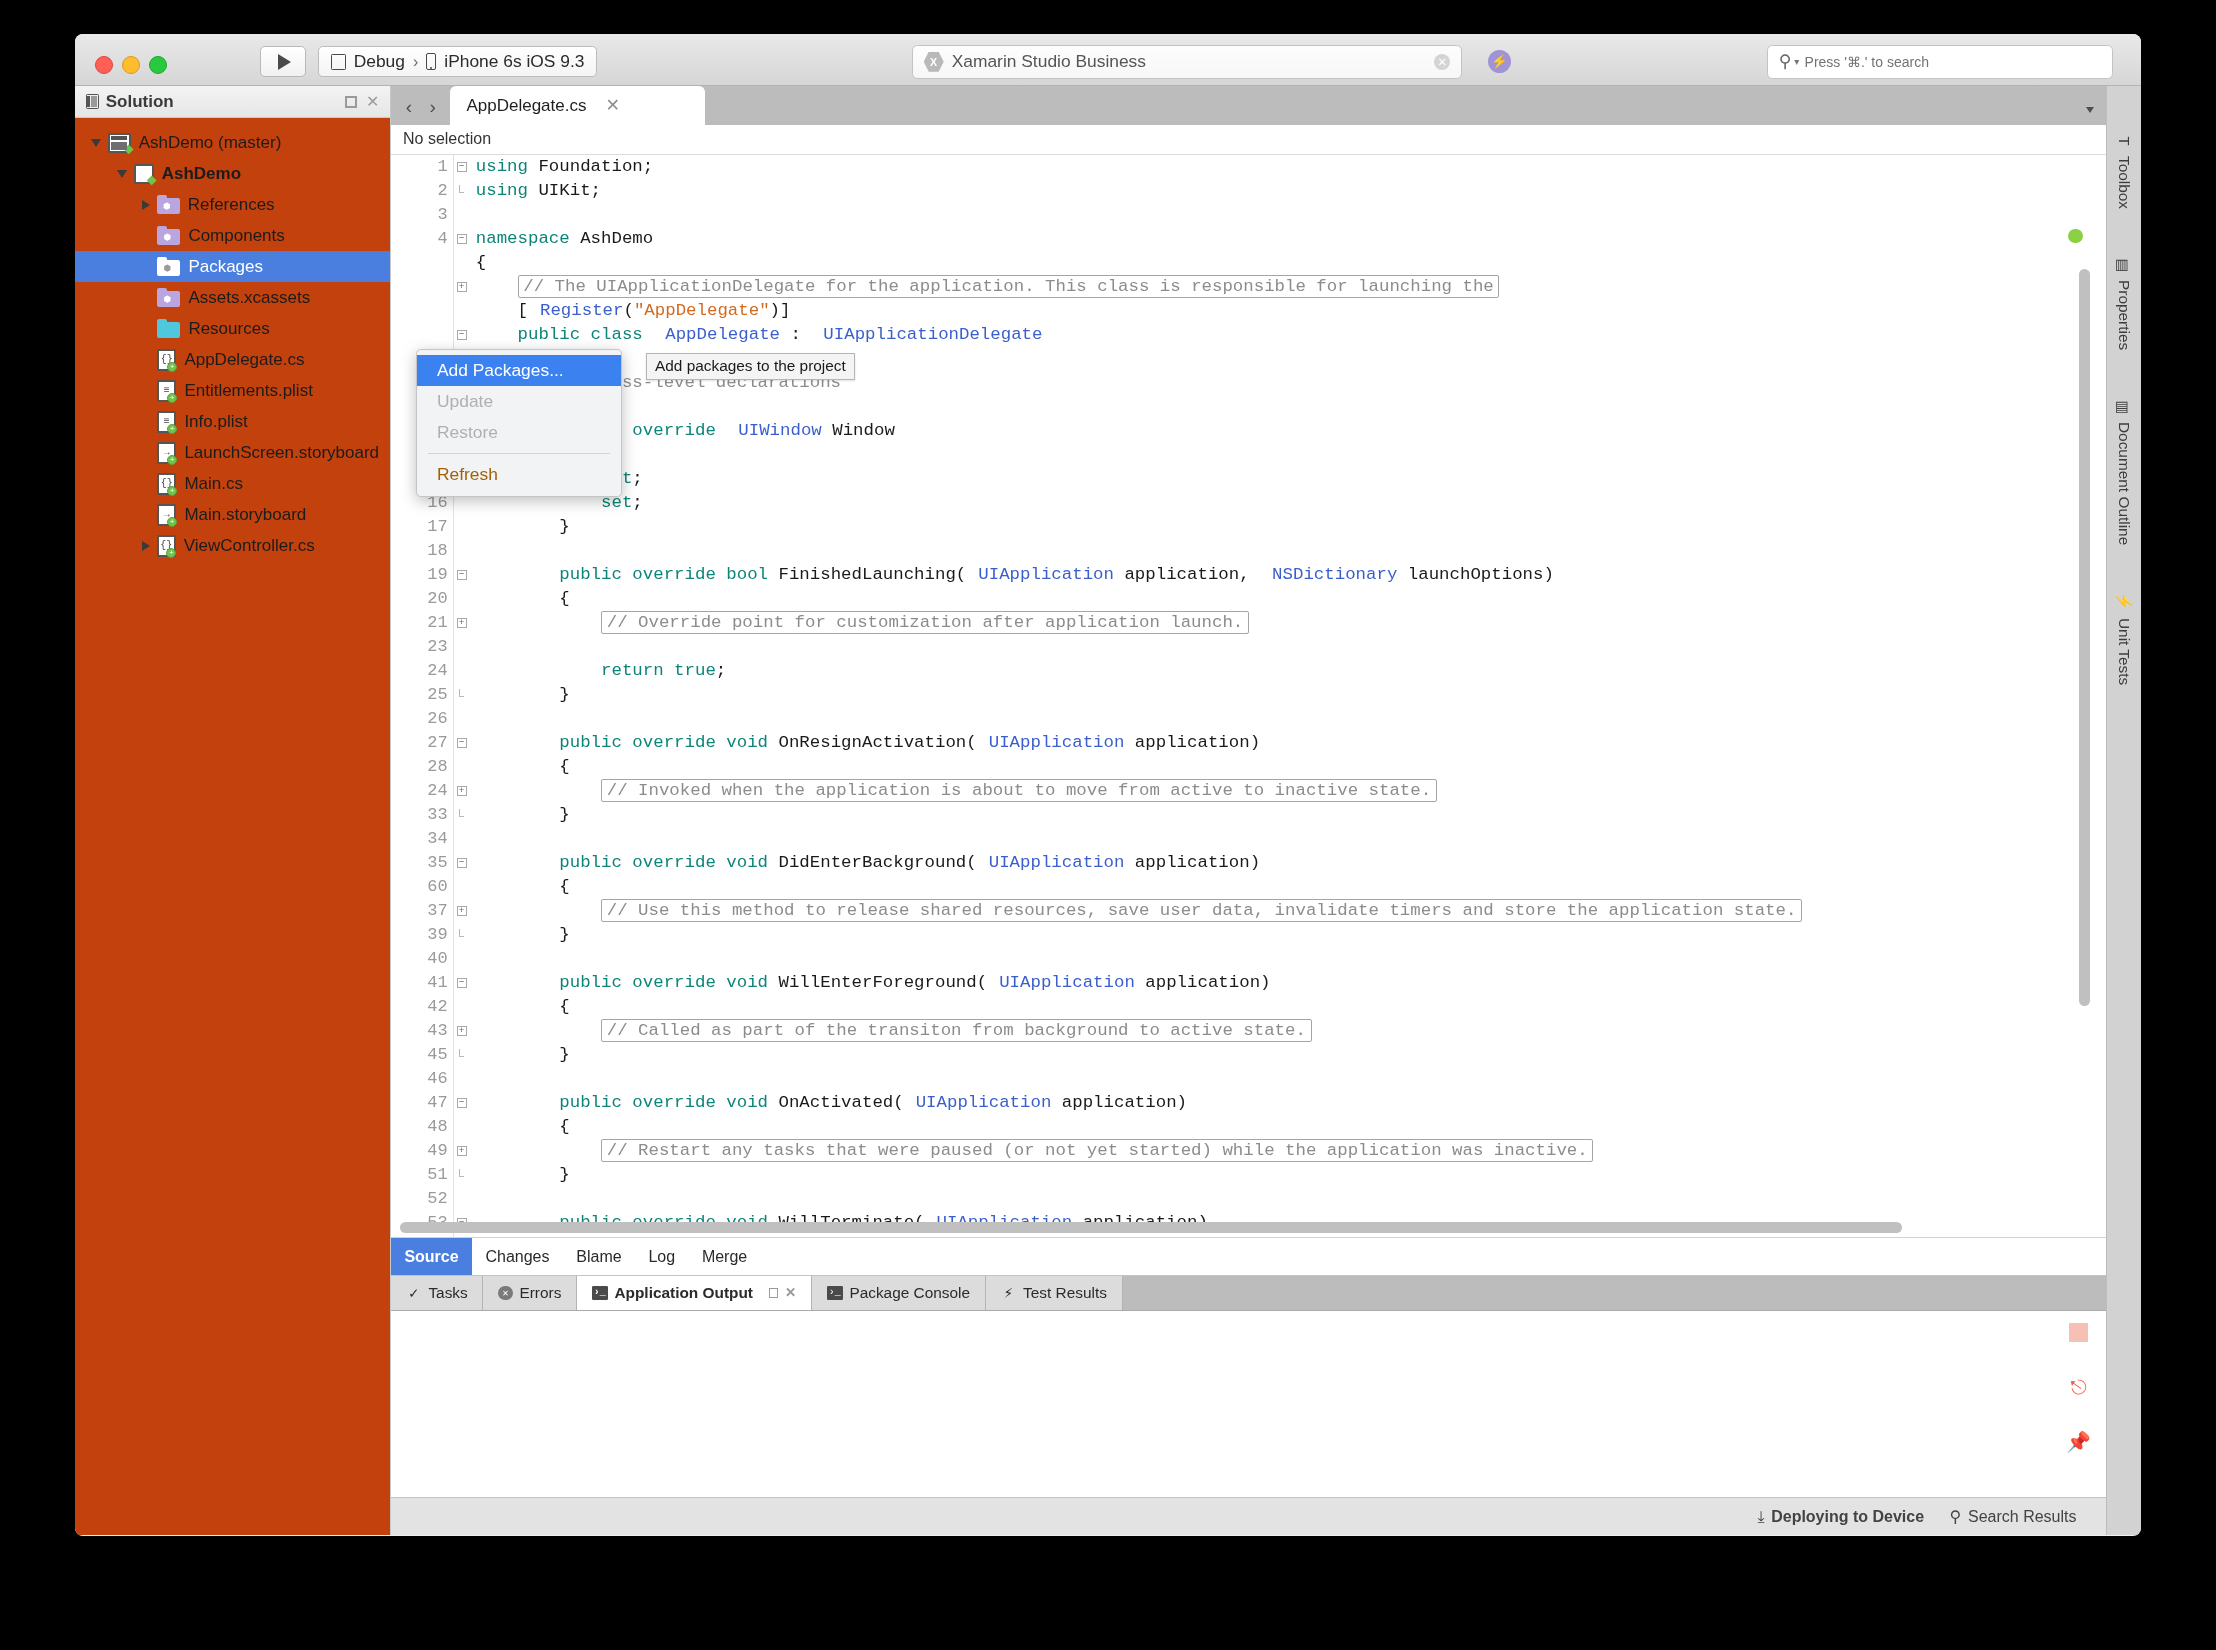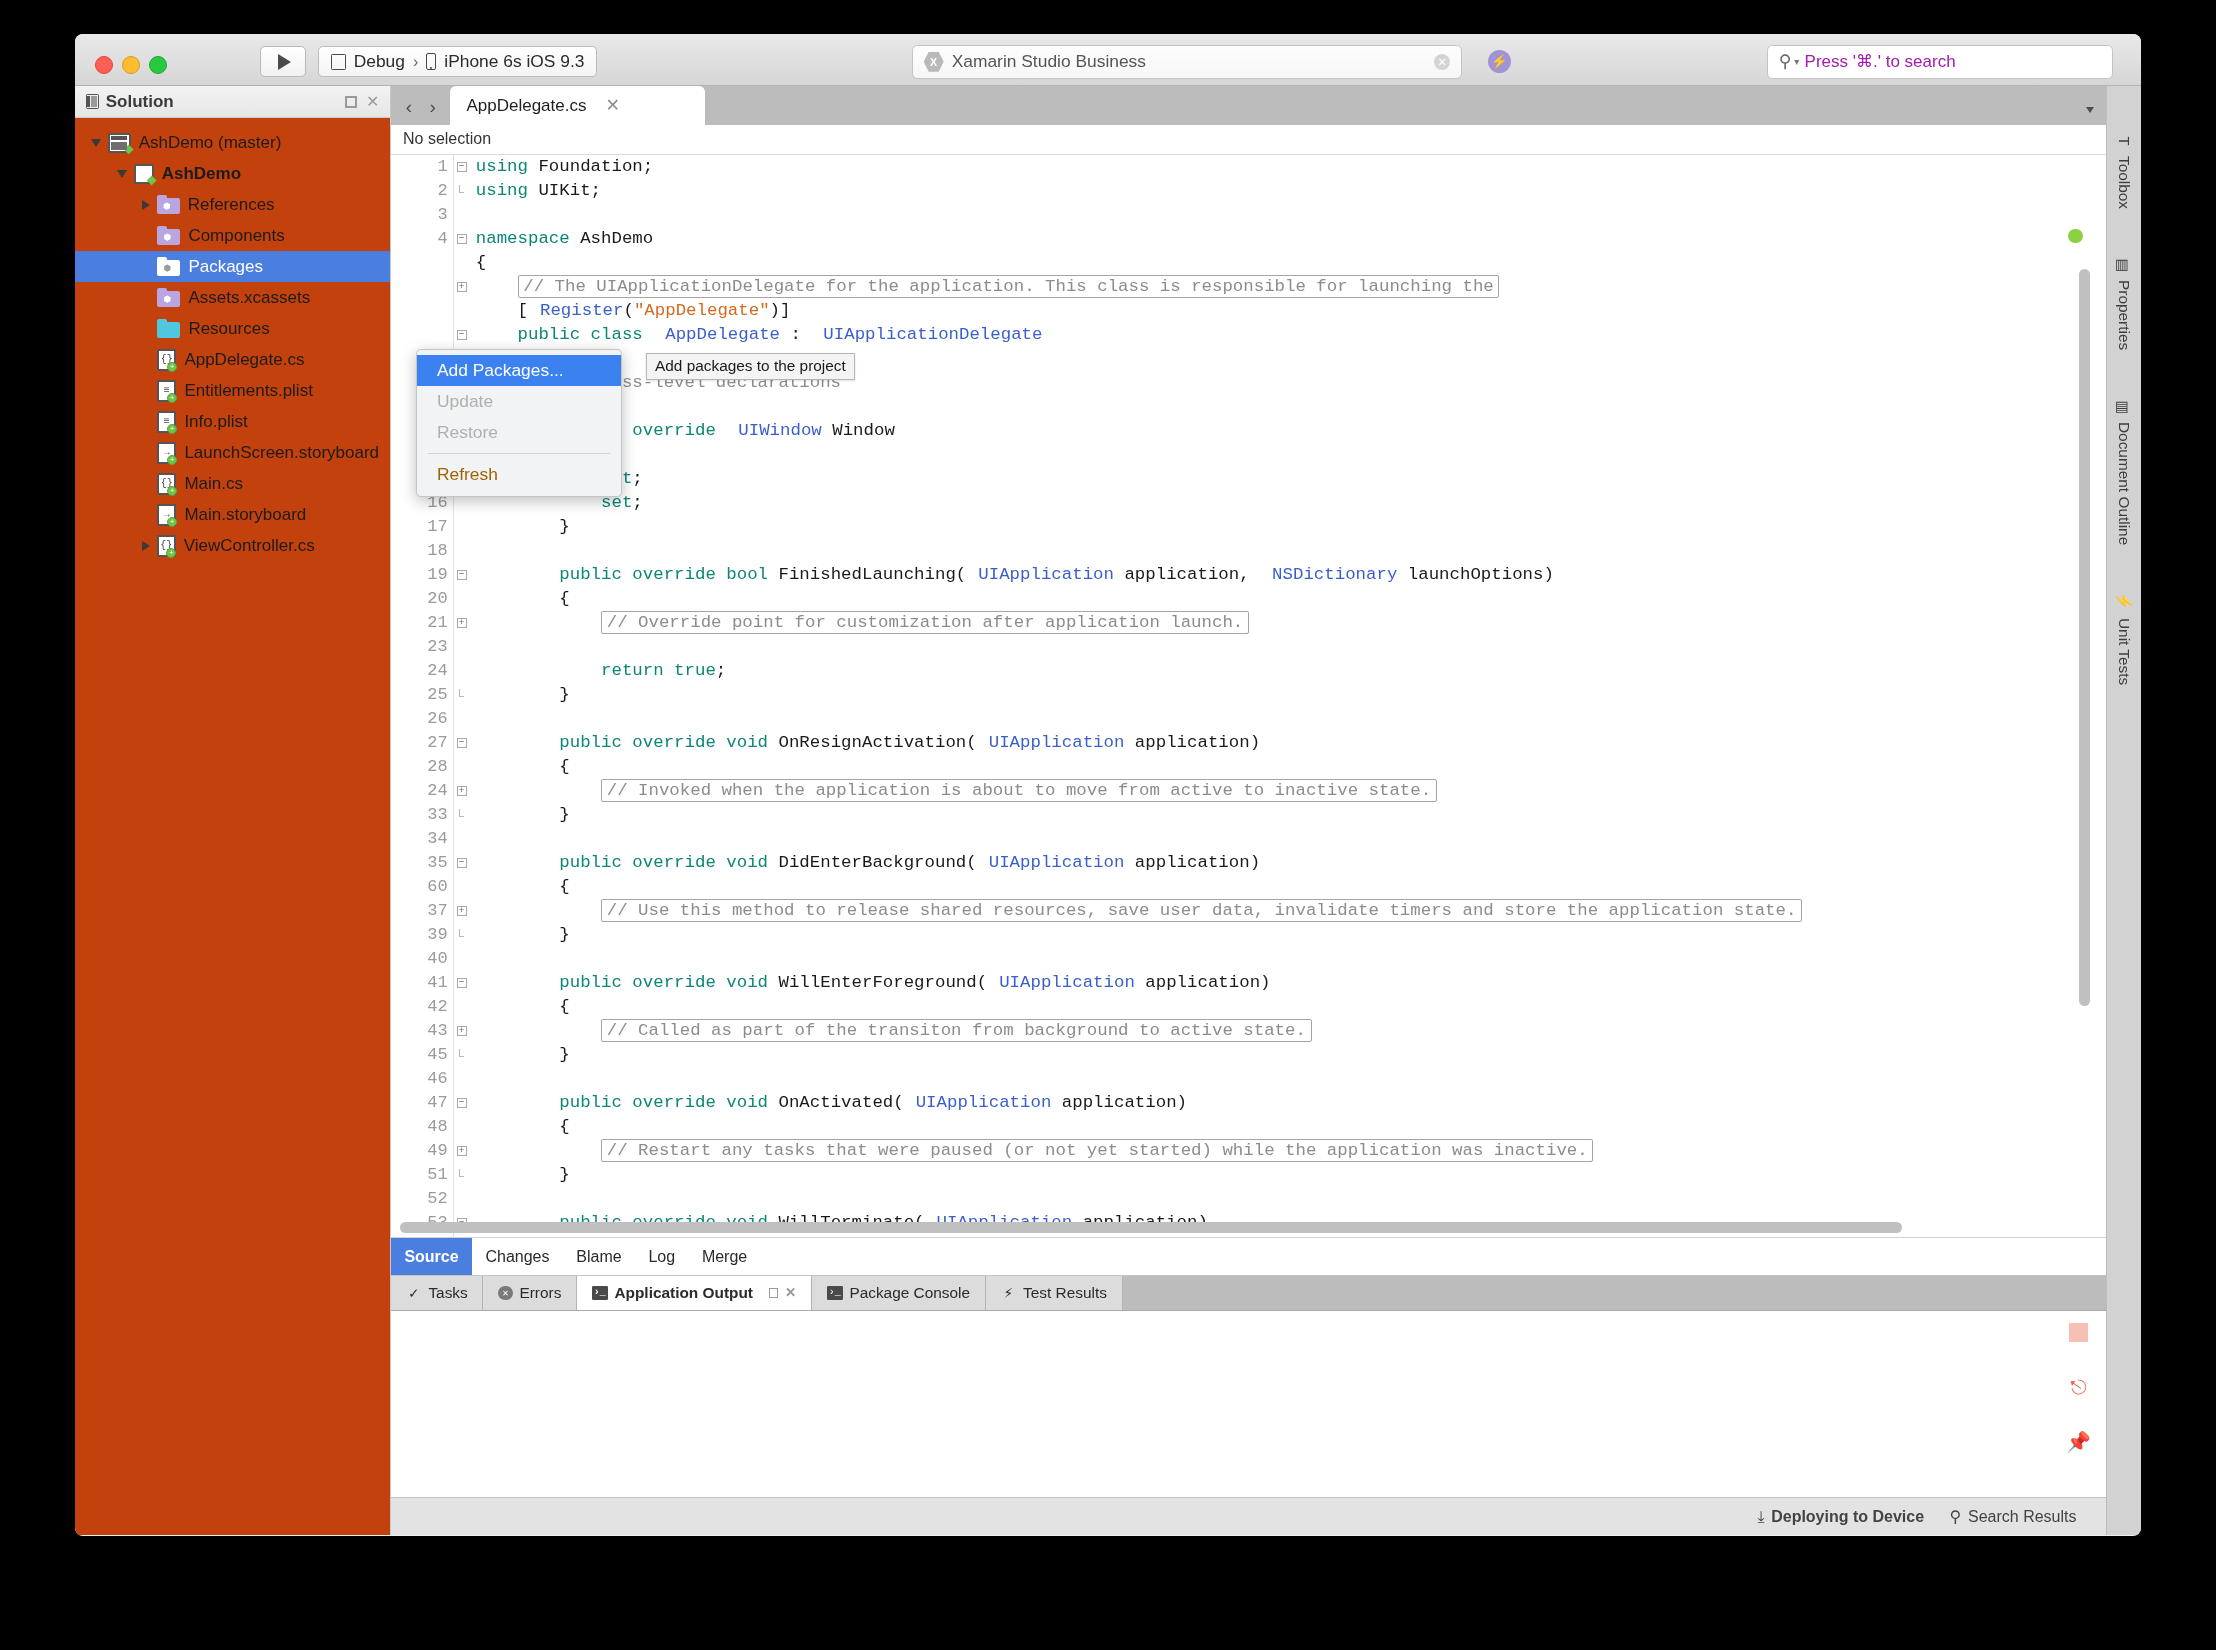--- a/index.html
+++ b/index.html
@@ -87,21 +87,21 @@
     color:#fff;font-size:13.4px;
   }
   #search-box {
     position:absolute; right: 28px; top: 10.7px;
     width: 346px; height: 34px;
     background:#fff; border:0.7px solid #c3c3c3; border-radius: 5.4px;
     display:flex;align-items:center;gap:5.4px;padding:0 10.7px;
   }
   #search-box .mag { font-size: 17.4px; color:#666; }
   #search-box .caretdn { font-size: 10px; color:#777; margin-left:-2.7px; }
-  #search-box .ph { font-size: 17px; color:#a21caf; }
+  #search-box .ph { font-size: 14px; color:#737373; }
 
   
   #body { position:relative; height: 1449px; display:flex; }
 
   
   #solution-pad {
     width: 316px; background:#c2410c; border-right:0.7px solid #c8c8c8;
     display:flex;flex-direction:column;
   }
   #solution-header {

